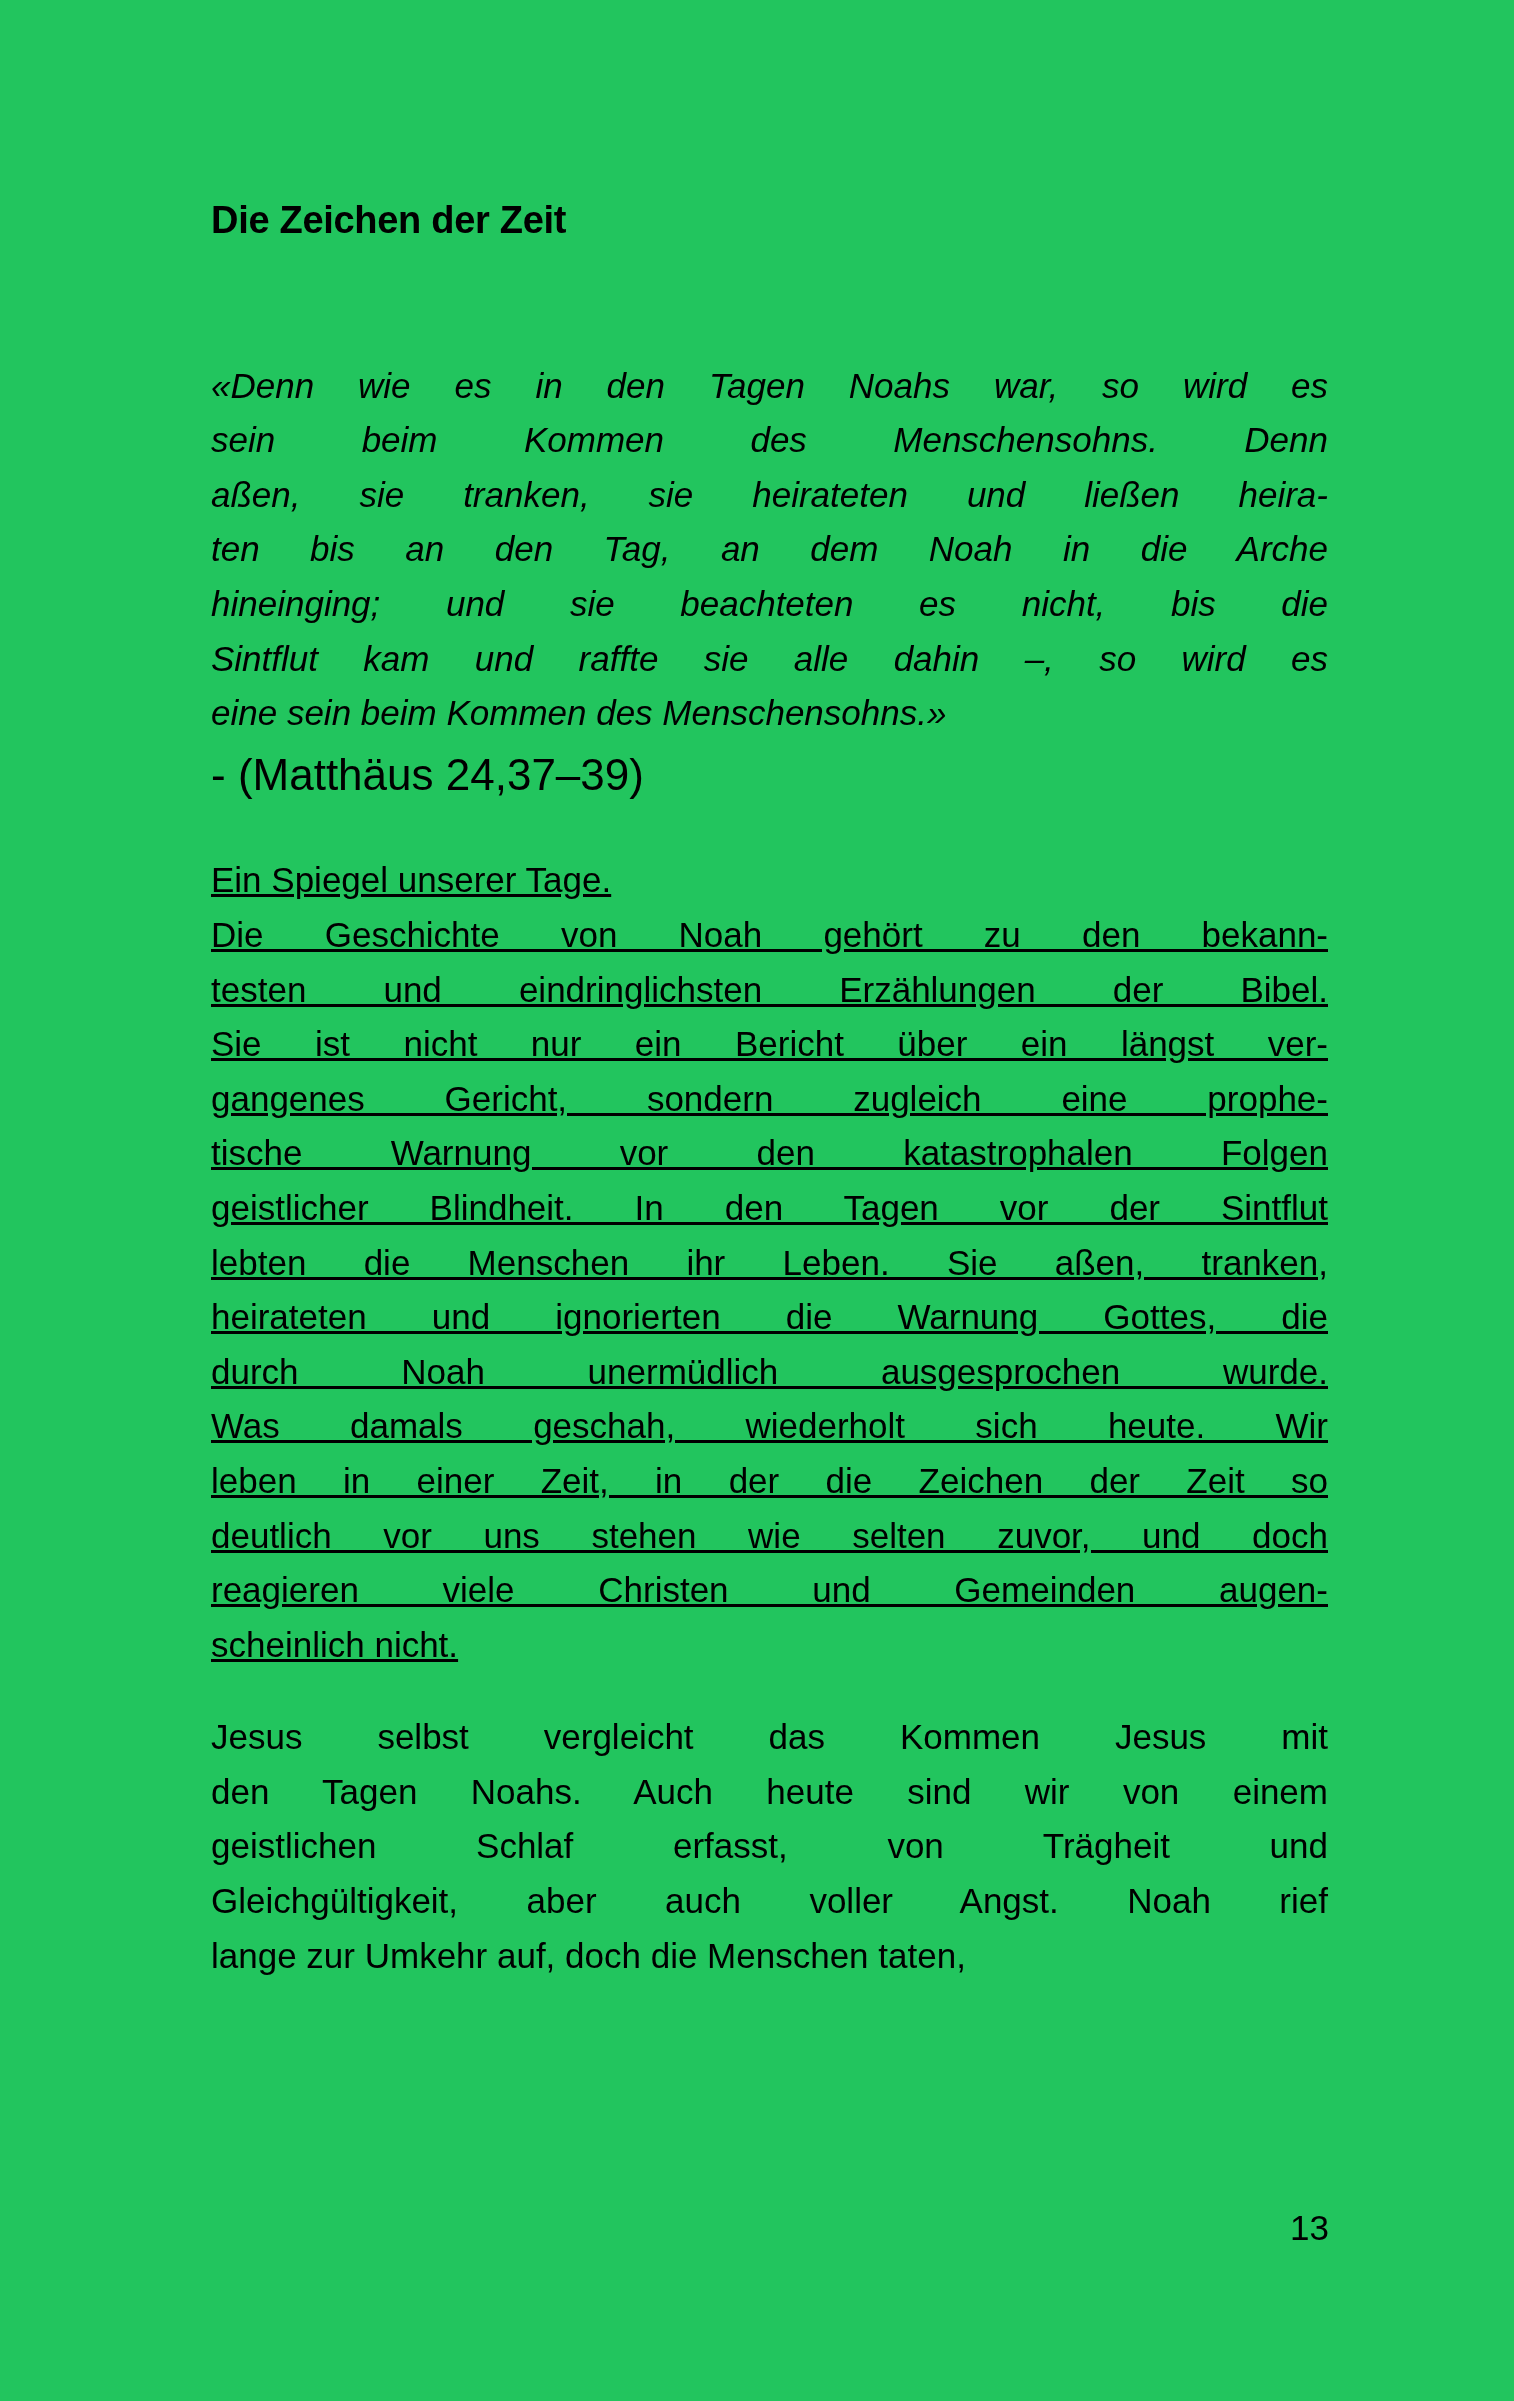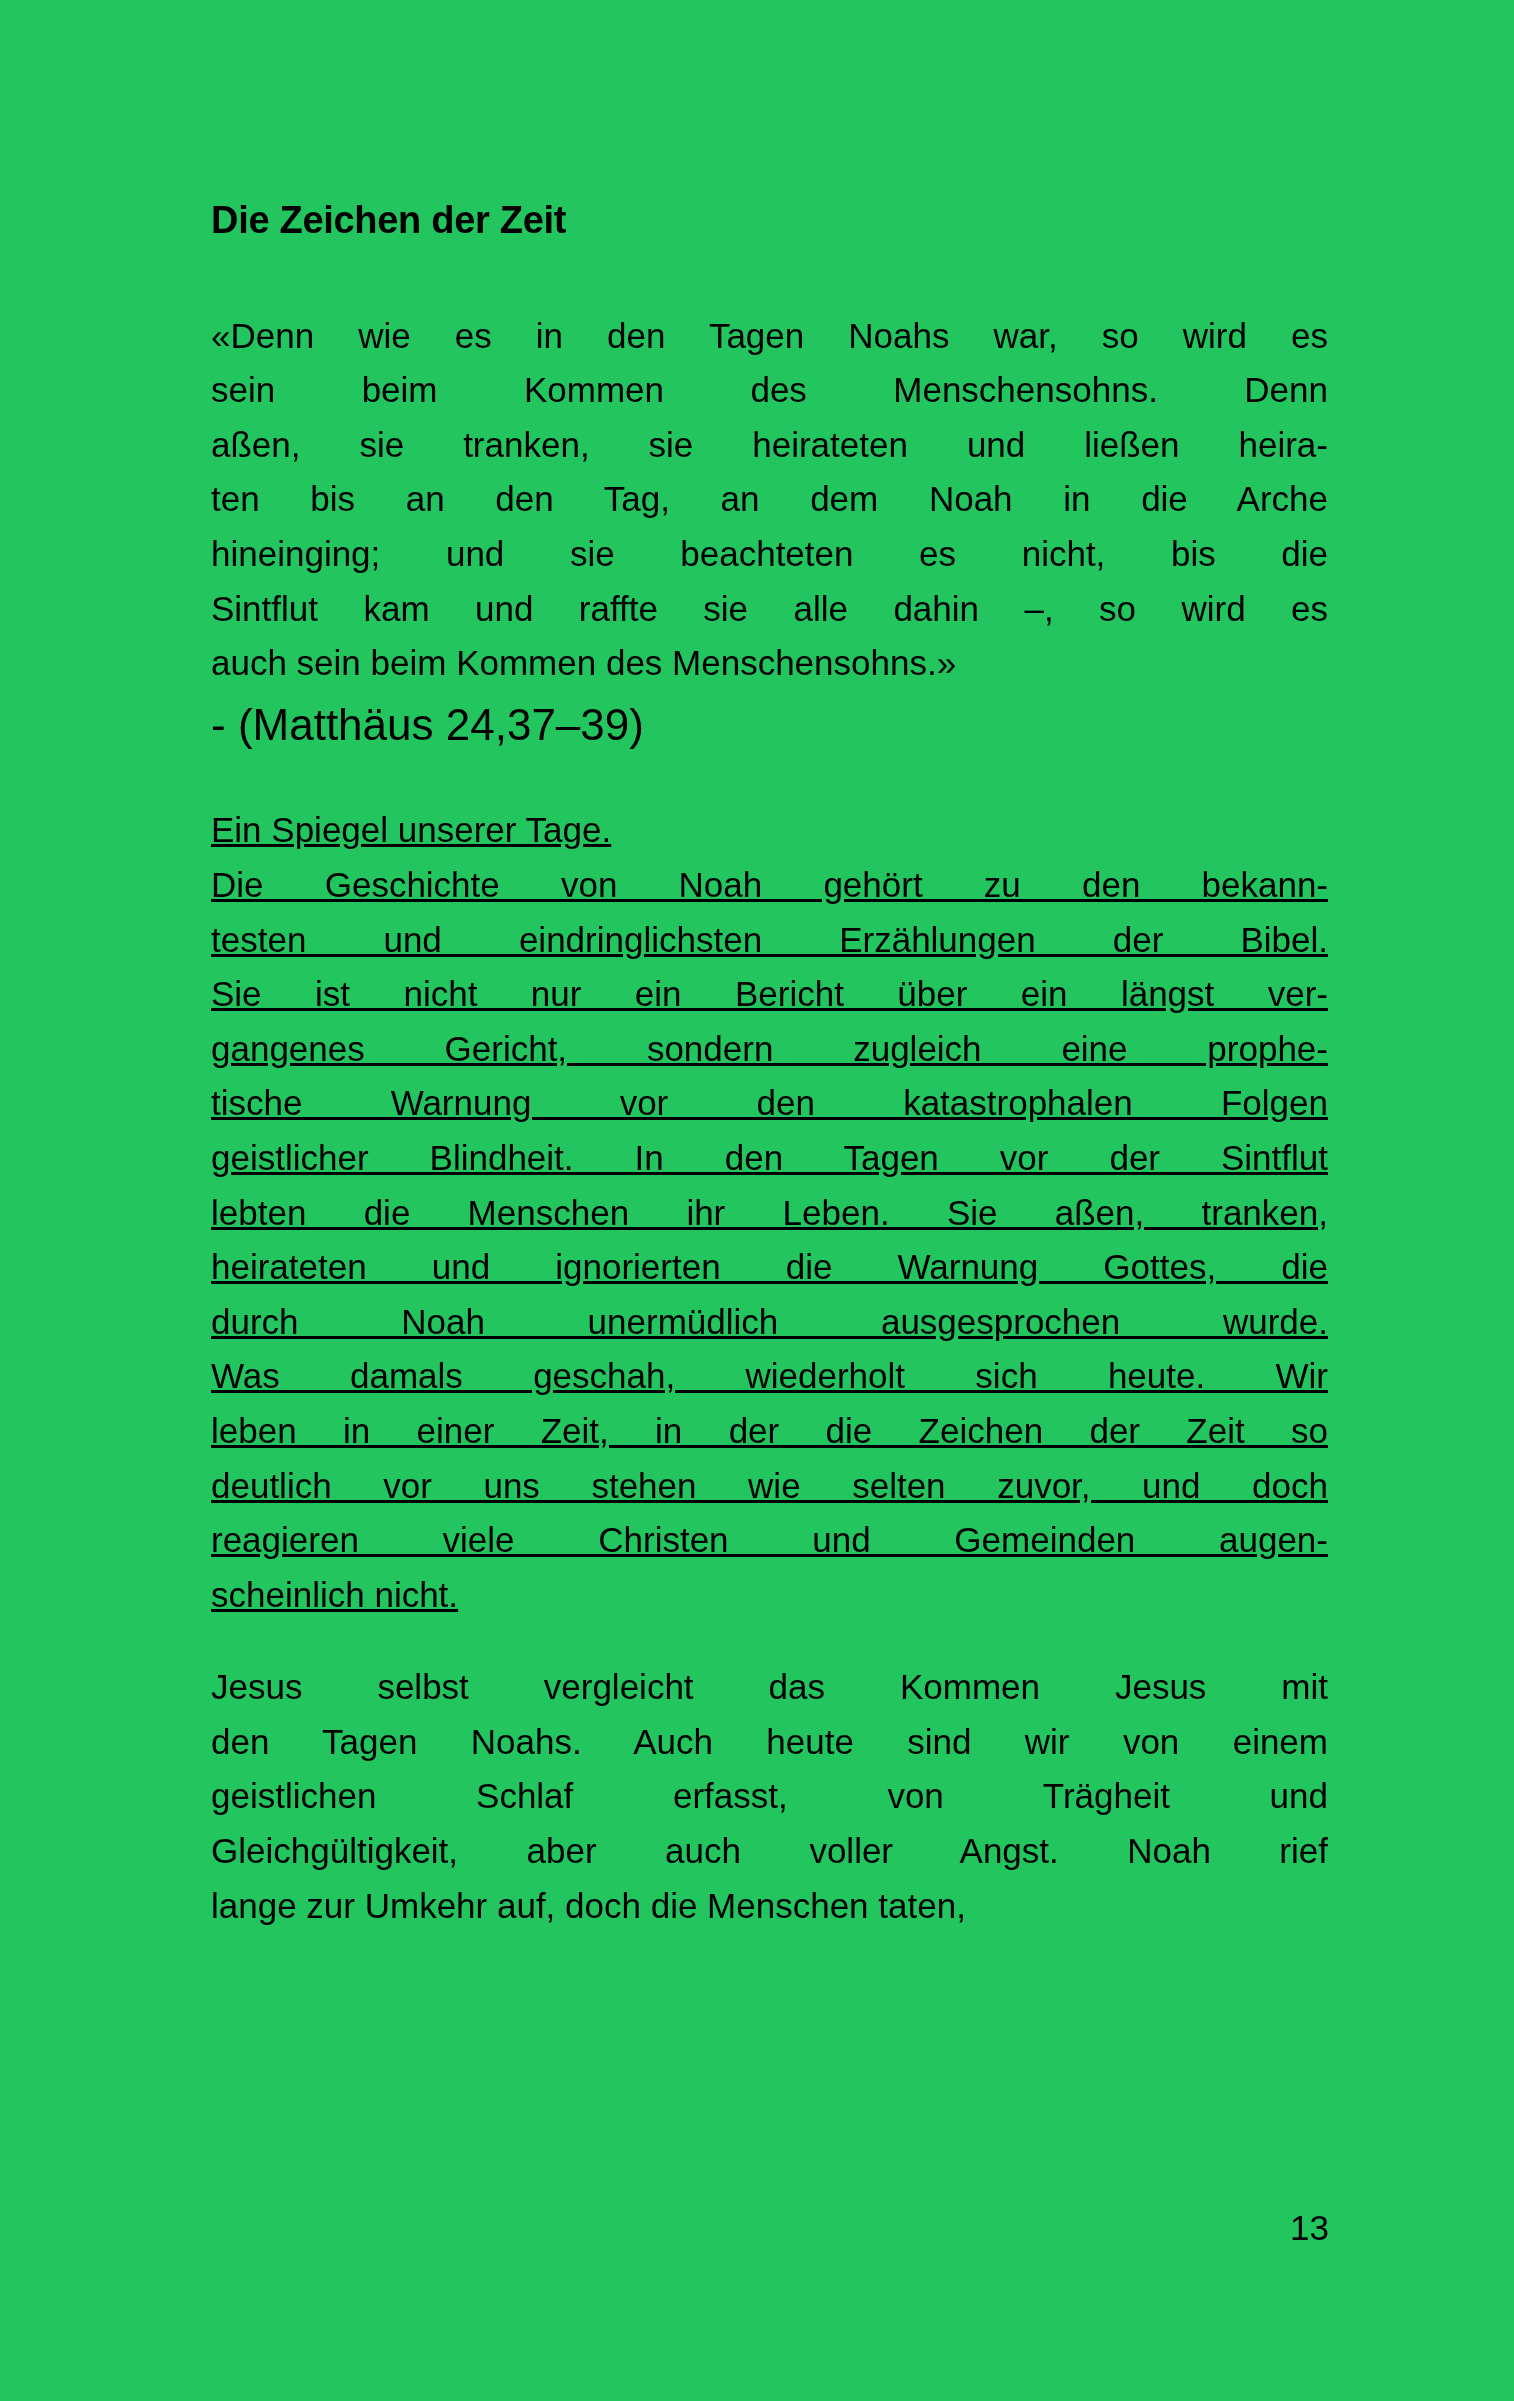--- a/index.html
+++ b/index.html
@@ -43,21 +43,22 @@
 
   .block {
     font-size: 35px;
     line-height: 1.56;
     text-align: justify;
     text-justify: inter-word;
     margin: 0;
   }
 
   .quote {
-    margin-top: 65px;
+    font-style: italic;
+    margin-top: 115px;
   }
 
   .attribution {
     font-size: 44px;
     line-height: 1.56;
     text-align: left;
     margin: 0;
   }
 
   .para {
@@ -96,21 +97,21 @@
 
     <h1 class="page-title">Die Zeichen der Zeit</h1>
 
     <div class="block quote">
       <span class="jline">«Denn wie es in den Tagen Noahs war, so wird es</span>
       <span class="jline">sein beim Kommen des Menschensohns. Denn</span>
       <span class="jline">aßen, sie tranken, sie heirateten und ließen heira-</span>
       <span class="jline">ten bis an den Tag, an dem Noah in die Arche</span>
       <span class="jline">hineinging; und sie beachteten es nicht, bis die</span>
       <span class="jline">Sintflut kam und raffte sie alle dahin –, so wird es</span>
-      <span class="jline last">auch sein beim Kommen des Menschensohns.»</span>
+      <span class="jline last">eine sein beim Kommen des Menschensohns.»</span>
     </div>
 
     <div class="attribution">- (Matthäus 24,37–39)</div>
 
     <div class="block para">
       <span class="jline last">Ein Spiegel unserer Tage.</span>
       <span class="jline">Die Geschichte von Noah gehört zu den bekann-</span>
       <span class="jline">testen und eindringlichsten Erzählungen der Bibel.</span>
       <span class="jline">Sie ist nicht nur ein Bericht über ein längst ver-</span>
       <span class="jline">gangenes Gericht, sondern zugleich eine prophe-</span>

